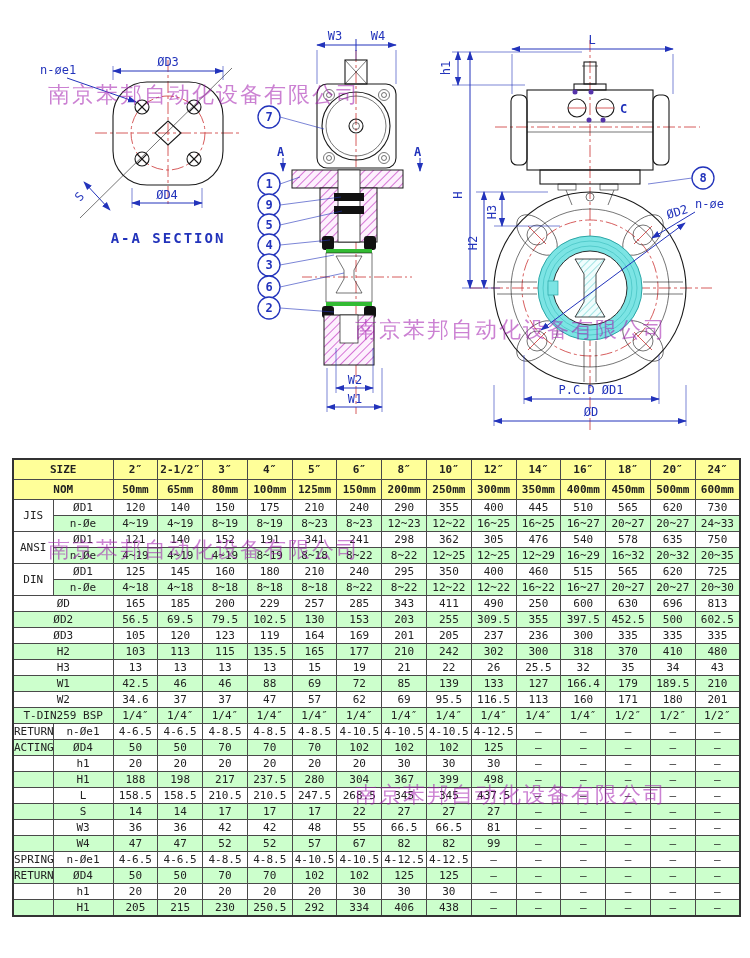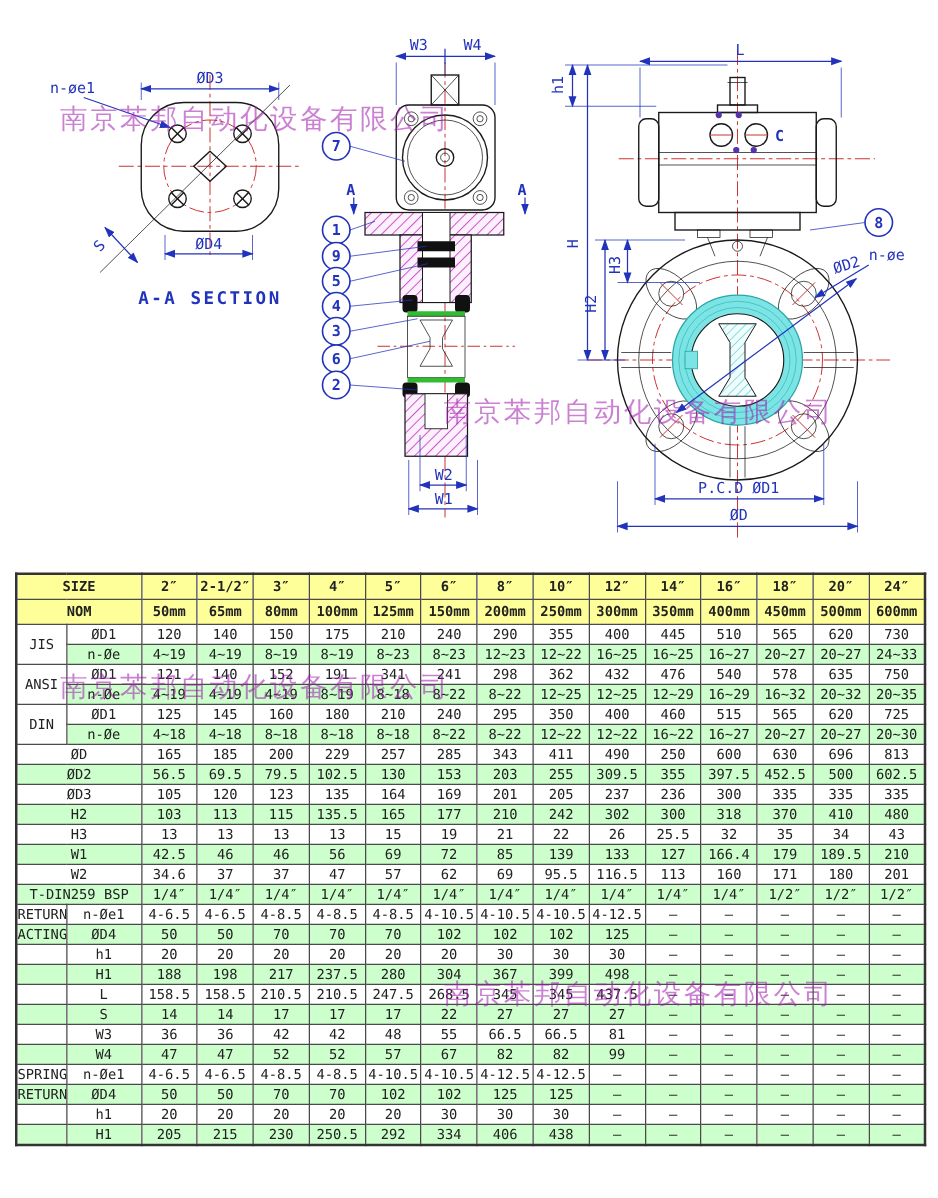--- a/index.html
+++ b/index.html
@@ -391,21 +391,21 @@
             <td class="lab" rowspan="2">ANSI</td>
             <td class="lab">ØD1</td>
             <td>121</td>
             <td>140</td>
             <td>152</td>
             <td>191</td>
             <td>341</td>
             <td>241</td>
             <td>298</td>
             <td>362</td>
-            <td>432</td>
+            <td>305</td>
             <td>476</td>
             <td>540</td>
             <td>578</td>
             <td>635</td>
             <td>750</td>
           </tr>
           <tr class="g">
             <td class="lab">n-Øe</td>
             <td>4~19</td>
             <td>4~19</td>
@@ -489,21 +489,21 @@
             <td>397.5</td>
             <td>452.5</td>
             <td>500</td>
             <td>602.5</td>
           </tr>
           <tr>
             <td class="lab" colspan="2">ØD3</td>
             <td>105</td>
             <td>120</td>
             <td>123</td>
-            <td>135</td>
+            <td>119</td>
             <td>164</td>
             <td>169</td>
             <td>201</td>
             <td>205</td>
             <td>237</td>
             <td>236</td>
             <td>300</td>
             <td>335</td>
             <td>335</td>
             <td>335</td>
@@ -540,21 +540,21 @@
             <td>32</td>
             <td>35</td>
             <td>34</td>
             <td>43</td>
           </tr>
           <tr class="g">
             <td class="lab" colspan="2">W1</td>
             <td>42.5</td>
             <td>46</td>
             <td>46</td>
-            <td>56</td>
+            <td>88</td>
             <td>69</td>
             <td>72</td>
             <td>85</td>
             <td>139</td>
             <td>133</td>
             <td>127</td>
             <td>166.4</td>
             <td>179</td>
             <td>189.5</td>
             <td>210</td>

